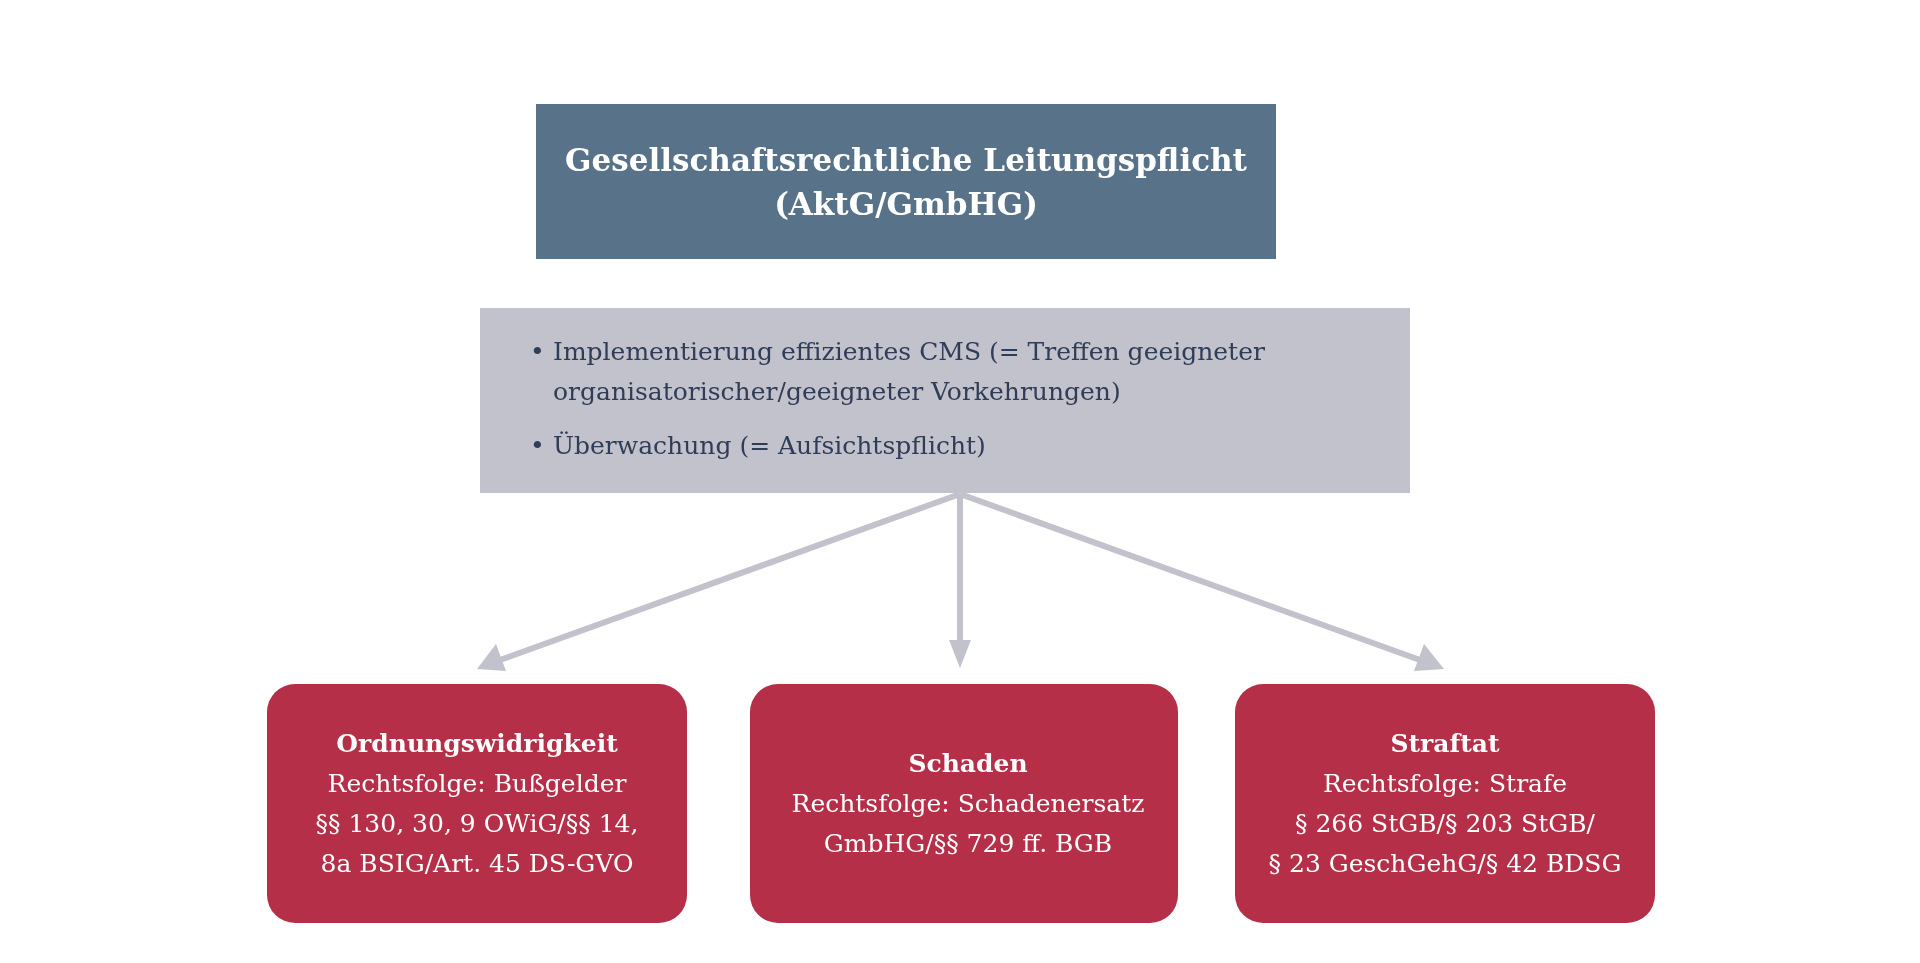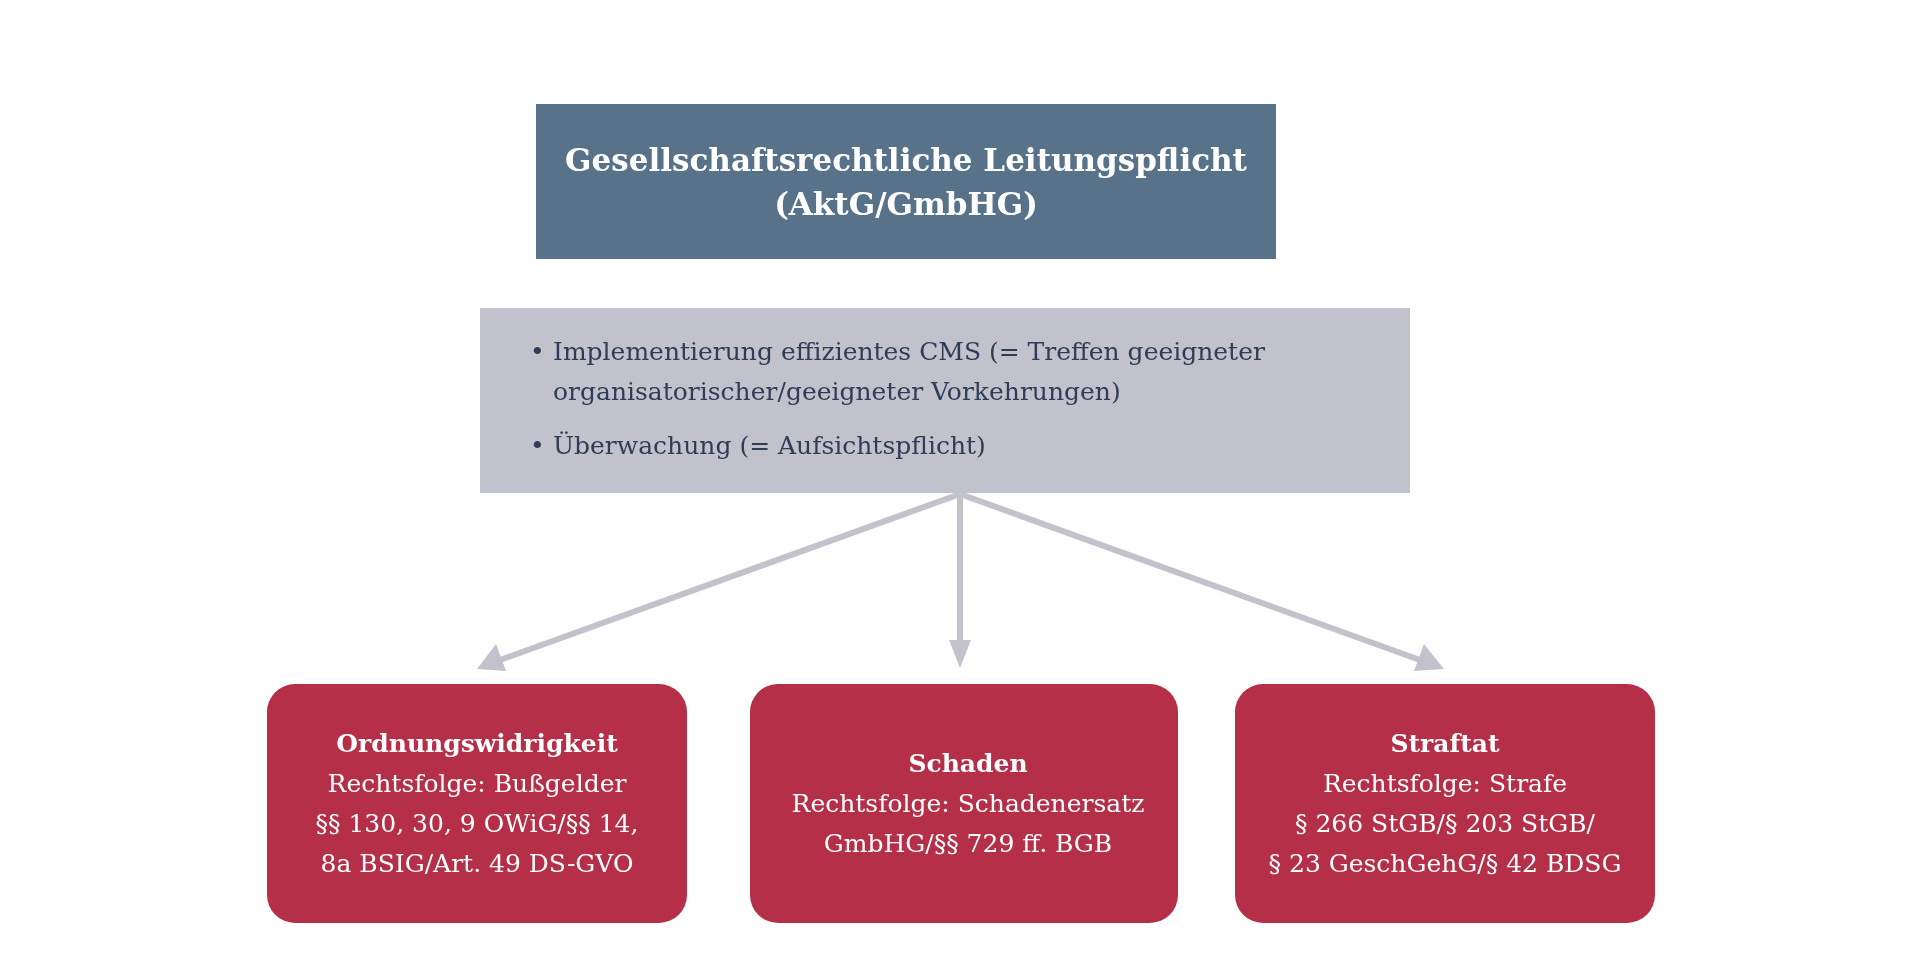--- a/index.html
+++ b/index.html
@@ -65,21 +65,21 @@
     <polygon points="477,669 496,644 506,671"></polygon>
     <polygon points="960,668 949,640 971,640"></polygon>
     <polygon points="1444,669 1414,671 1424,644"></polygon>
   </g>
 </svg>
 
 <div class="red-box" id="box-left">
   <div class="title line">Ordnungswidrigkeit</div>
   <div class="line">Rechtsfolge: Bußgelder</div>
   <div class="line">§§ 130, 30, 9 OWiG/§§ 14,</div>
-  <div class="line">8a BSIG/Art. 49 DS-GVO</div>
+  <div class="line">8a BSIG/Art. 45 DS-GVO</div>
 </div>
 
 <div class="red-box" id="box-mid">
   <div class="title line">Schaden</div>
   <div class="line">Rechtsfolge: Schadenersatz</div>
   <div class="line">GmbHG/§§ 729 ff. BGB</div>
 </div>
 
 <div class="red-box" id="box-right">
   <div class="title line">Straftat</div>

